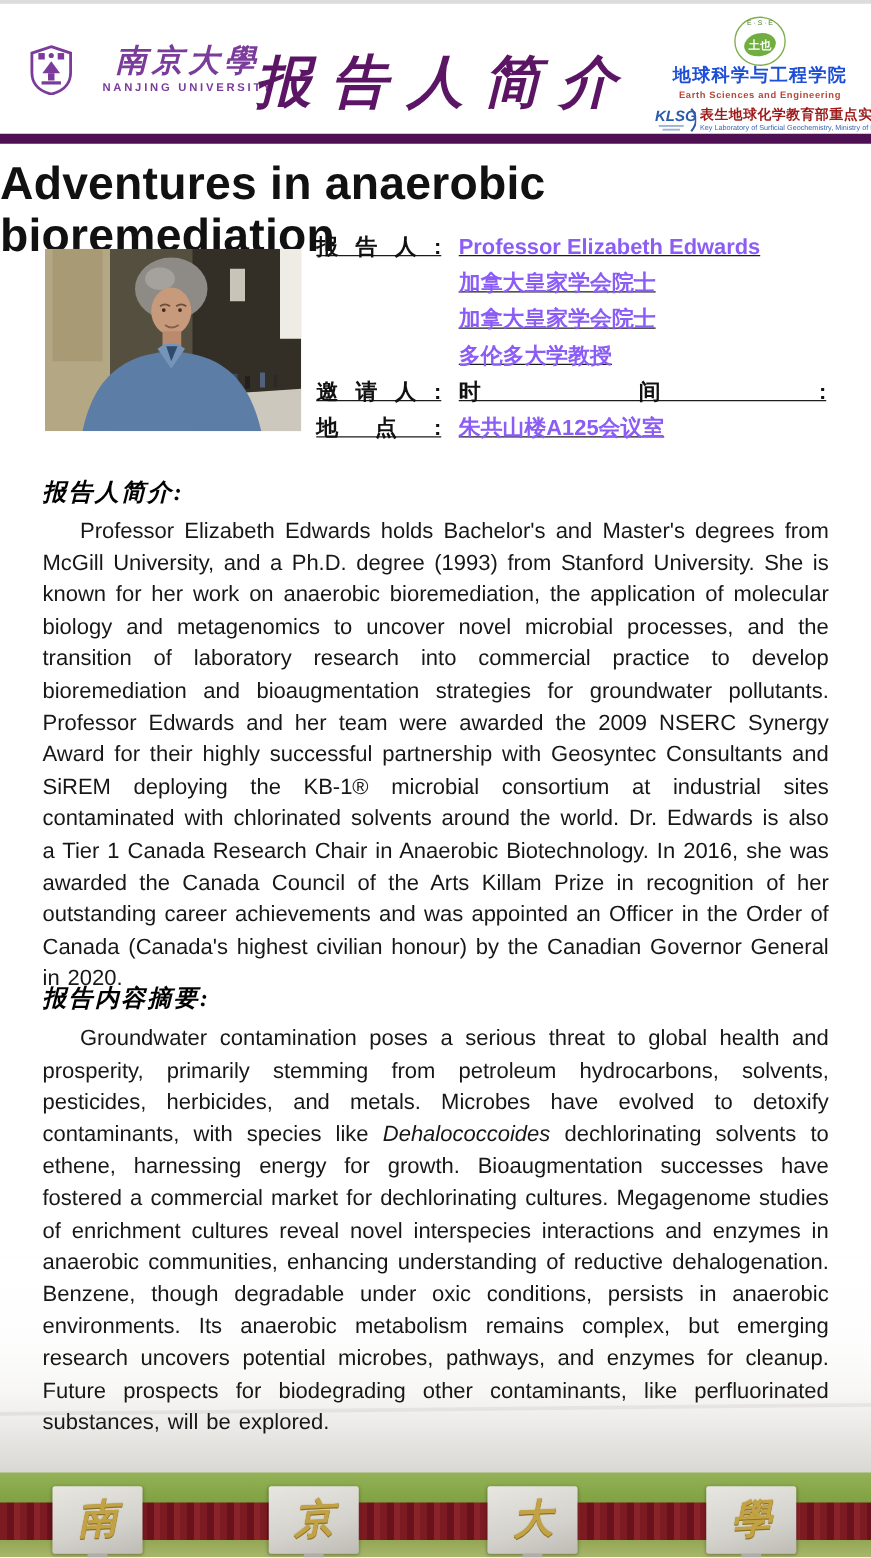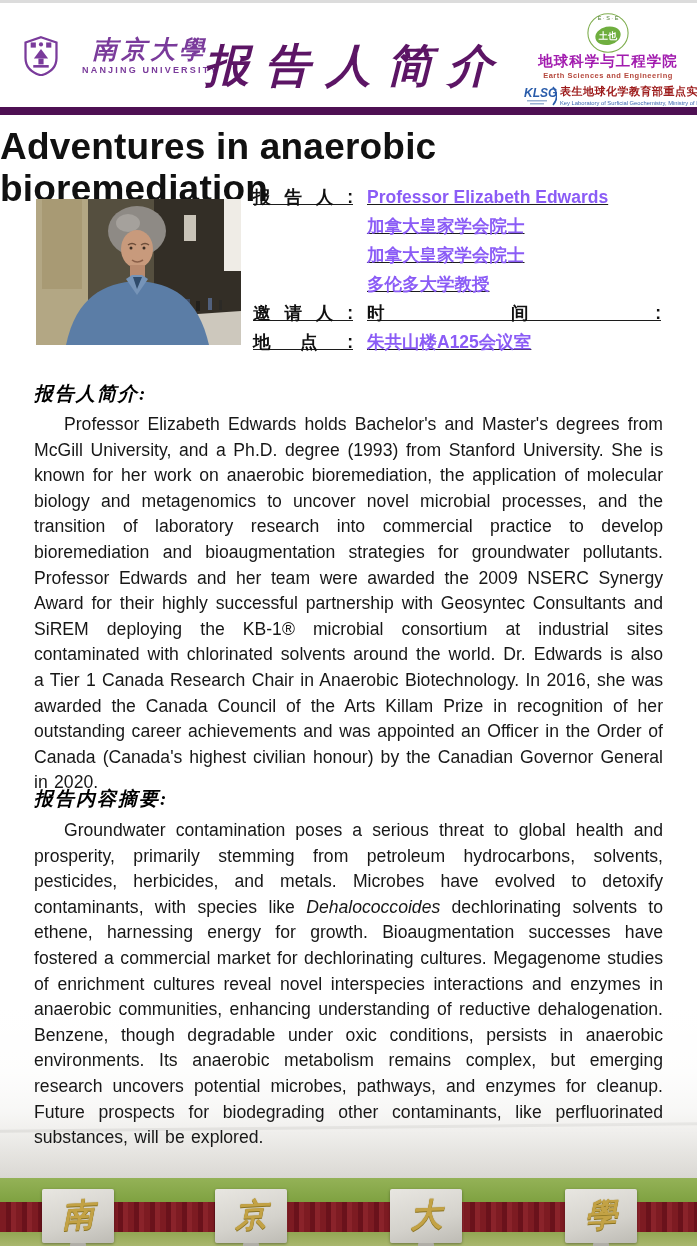--- a/index.html
+++ b/index.html
@@ -16,21 +16,21 @@
   .nju-block { position:absolute; left:24px; top:18px; display:flex; align-items:center; gap:24px; }
   .nju-shield { width:34px; height:40px; }
   .nju-names { display:flex; flex-direction:column; align-items:center; }
   .nju-zh { font-size:25px; font-weight:bold; color:#7a3b9b; letter-spacing:4px; font-family:"Liberation Serif", serif; font-style:italic; line-height:1.05; white-space:nowrap; }
   .nju-en { font-size:9px; font-weight:bold; color:#7a3b9b; letter-spacing:2.2px; margin-top:2px; white-space:nowrap; }
 
   .banner-title { position:absolute; left:0; right:0; top:18px; text-align:center; font-size:45px; font-weight:900; color:#5c1565; letter-spacing:16px; font-family:"Liberation Serif", serif; font-style:italic; text-indent:16px; }
 
   .right-logos { position:absolute; right:4px; top:-6px; width:170px; text-align:center; }
   .ese-circle { width:44px; height:42px; margin:0 auto; display:block; }
-  .dept-zh { font-size:14.5px; font-weight:bold; color:#a21caf; letter-spacing:1px; line-height:1.1; white-space:nowrap; }
+  .dept-zh { font-size:14.5px; font-weight:bold; color:#1d4ed8; letter-spacing:1px; line-height:1.1; white-space:nowrap; }
   .dept-en { font-size:7.5px; color:#b5473c; font-weight:bold; letter-spacing:0.5px; margin-top:1px; }
   .klsg-row { display:flex; justify-content:flex-start; gap:3px; margin-top:4px; }
   .klsg-logo { width:34px; height:24px; flex:0 0 auto; }
   .lab-col { text-align:left; }
   .lab-zh { font-size:11px; font-weight:bold; color:#9c1a1a; white-space:nowrap; letter-spacing:0.5px; }
   .lab-en { font-size:5.8px; color:#3a66b0; white-space:nowrap; margin-top:1px; }
 
   .accent-bar { position:absolute; top:107px; left:0; width:100%; height:8px; background:#4e1053; z-index:3; }
 
   

